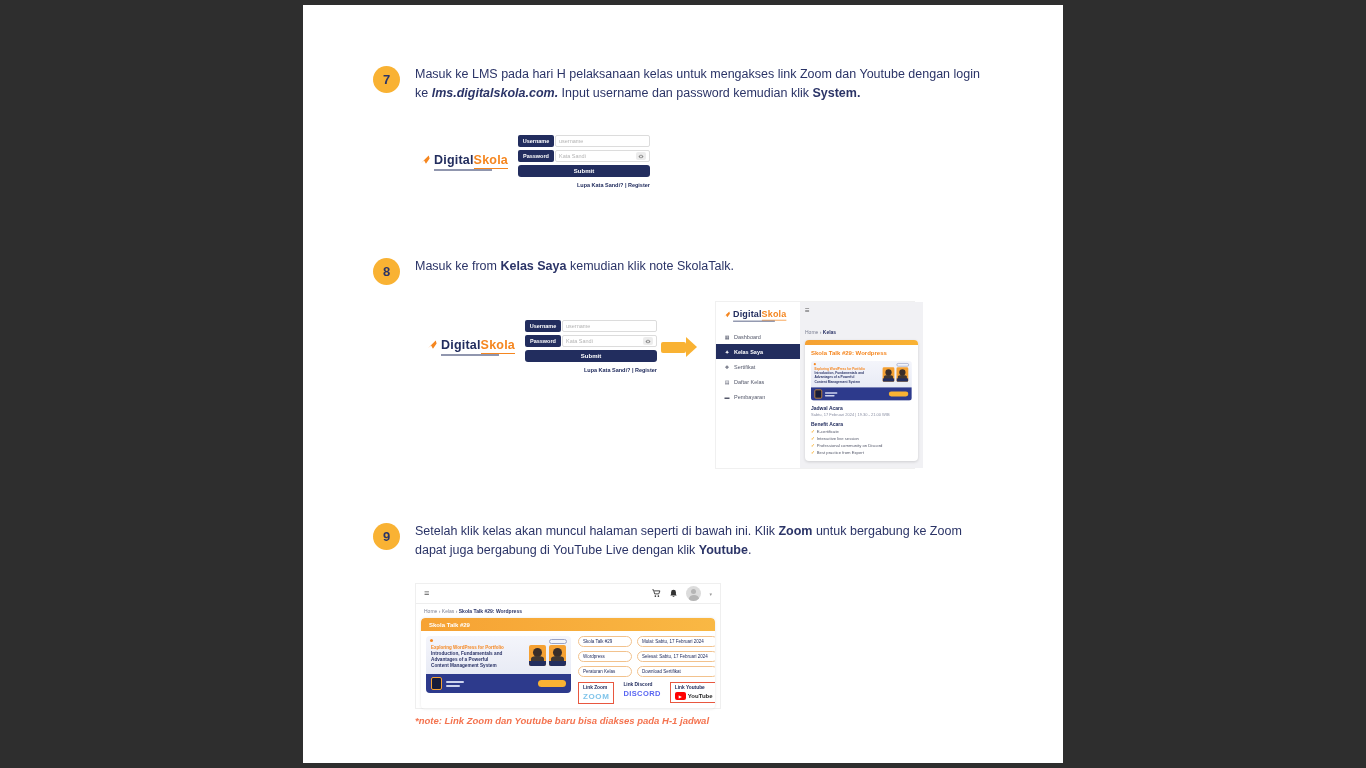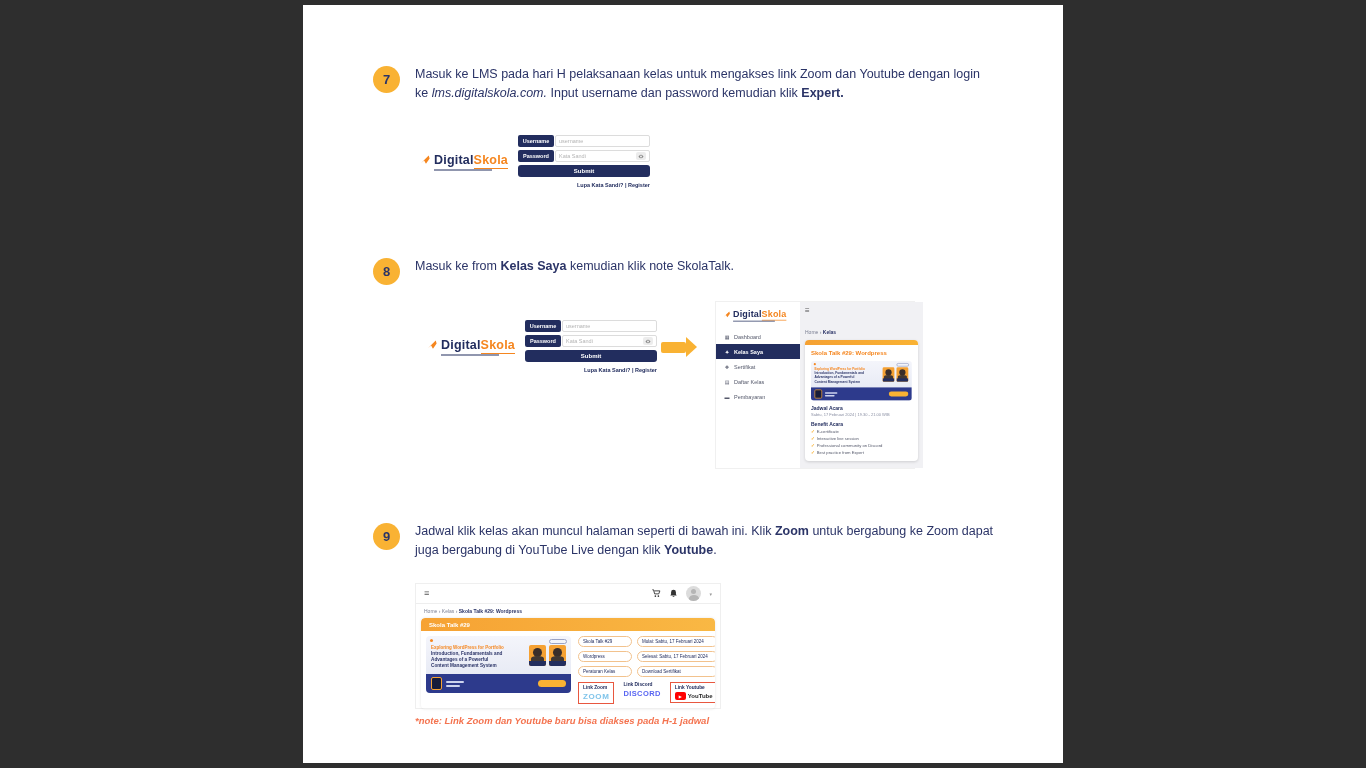--- a/index.html
+++ b/index.html
@@ -4,21 +4,21 @@
 <style>
   * { margin:0; padding:0; box-sizing:border-box; }
   html,body { width:1366px; height:768px; background:#2e2e2e; font-family:"Liberation Sans",sans-serif; overflow:hidden; }
   .paper { position:absolute; left:303px; top:5px; width:760px; height:758px; background:#ffffff; }
 
   
   .step-row { position:absolute; display:flex; gap:15px; width:630px; }
   .badge { width:27px; height:27px; border-radius:50%; background:#f9b233; color:#2b3467;
            font-weight:bold; font-size:13px; display:flex; align-items:center; justify-content:center; flex:none; margin-top:1px; }
   .step-text { font-size:12.5px; line-height:1.48; color:#2b3467; font-weight:500; width:580px; }
-  .bi { font-weight:normal; font-style:italic;margin-top:32px; }
+  .bi { font-weight:bold; font-style:italic;margin-top:32px; }
   .b  { font-weight:bold; }
 
   
   .logo { display:flex; flex-direction:column; }
   .logo-main { display:flex; align-items:center; gap:3px; }
   .logo-text { font-size:12.5px; font-weight:bold; color:#222d5e; letter-spacing:.2px; }
   .logo-skola { color:#f5861f; border-bottom:1.5px solid #f5861f; padding-bottom:1px; }
   .logo-tag { width:58px; height:2px; background:#222d5e; opacity:.5; margin:2px 0 0 14px; }
 
   
@@ -115,21 +115,21 @@
 
   svg { display:block; }
 </style>
 </head>
 <body>
 
 <div class="paper">
 
   <div class="step-row" style="left:70px; top:60px;">
     <div class="badge">7</div>
-    <div class="step-text"><span>Masuk ke LMS pada hari H pelaksanaan kelas untuk mengakses link Zoom dan Youtube dengan login ke </span><span class="bi">lms.digitalskola.com.</span><span> Input username dan password kemudian klik </span><span class="b">Expert.</span></div>
+    <div class="step-text"><span>Masuk ke LMS pada hari H pelaksanaan kelas untuk mengakses link Zoom dan Youtube dengan login ke </span><span class="bi">lms.digitalskola.com.</span><span> Input username dan password kemudian klik </span><span class="b">System.</span></div>
   </div>
 
   <div class="login-shot" style="left:117px; top:130px;">
     <div class="logo">
       <div class="logo-main">
         <span>
             <svg width="11" height="11" viewBox="0 0 24 24">
               <path d="M2 20 L19 3 L21 10 L13 21 L9 14 Z" fill="#f5861f"></path>
             </svg>
           </span>
@@ -294,21 +294,21 @@
         <div class="lms-benefit">
             <span class="check">✓</span>
             <span>Best practice from Expert</span>
           </div>
       </div>
     </div>
   </div>
 
   <div class="step-row" style="left:70px; top:517px;">
     <div class="badge">9</div>
-    <div class="step-text"><span>Jadwal klik kelas akan muncul halaman seperti di bawah ini. Klik </span><span class="b">Zoom</span><span> untuk bergabung ke Zoom dapat juga bergabung di YouTube Live dengan klik </span><span class="b">Youtube</span><span>.</span></div>
+    <div class="step-text"><span>Setelah klik kelas akan muncul halaman seperti di bawah ini. Klik </span><span class="b">Zoom</span><span> untuk bergabung ke Zoom dapat juga bergabung di YouTube Live dengan klik </span><span class="b">Youtube</span><span>.</span></div>
   </div>
 
   <div class="cp">
     <div class="cp-top">
       <span class="cp-burger">≡</span>
       <div class="cp-icons">
         <span>
             <svg width="9" height="9" viewBox="0 0 24 24">
               <path d="M1 2h3l3 11h11l3-8H6" fill="none" stroke="#333" stroke-width="2.4"></path>
               <circle cx="9" cy="19" r="2.2" fill="#333"></circle>

